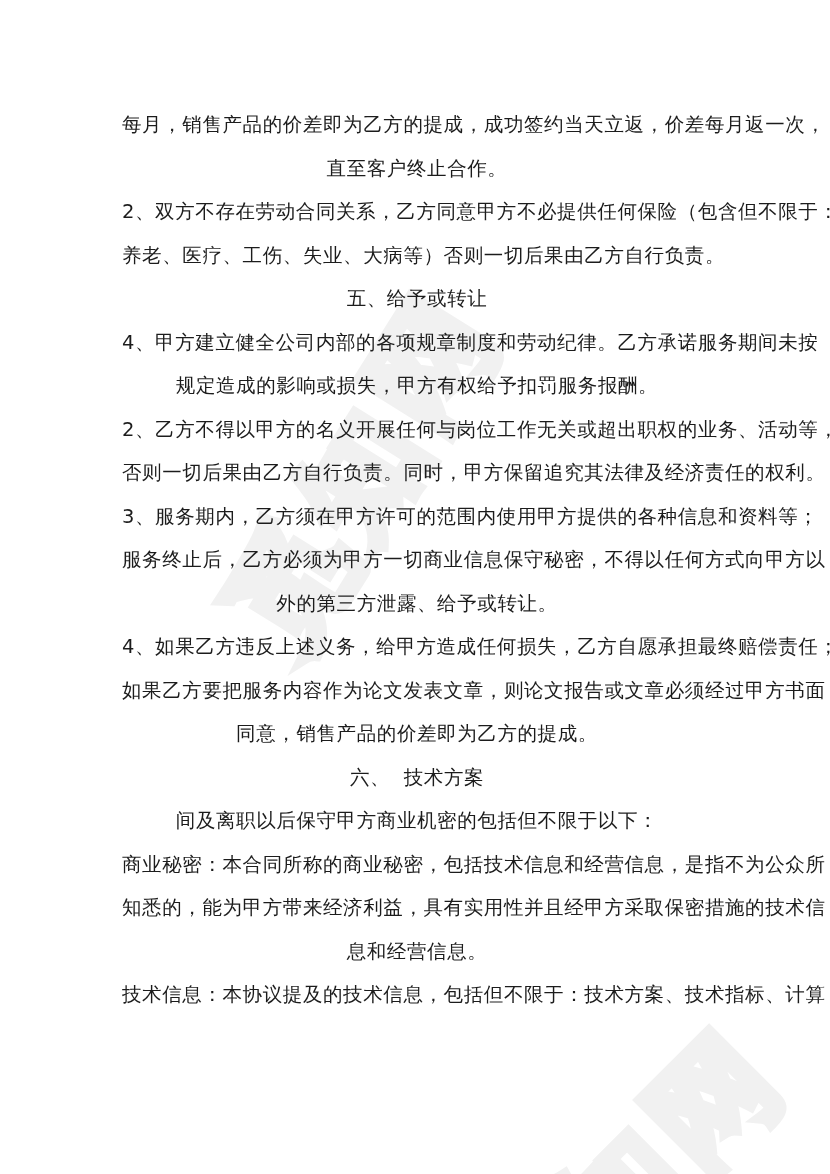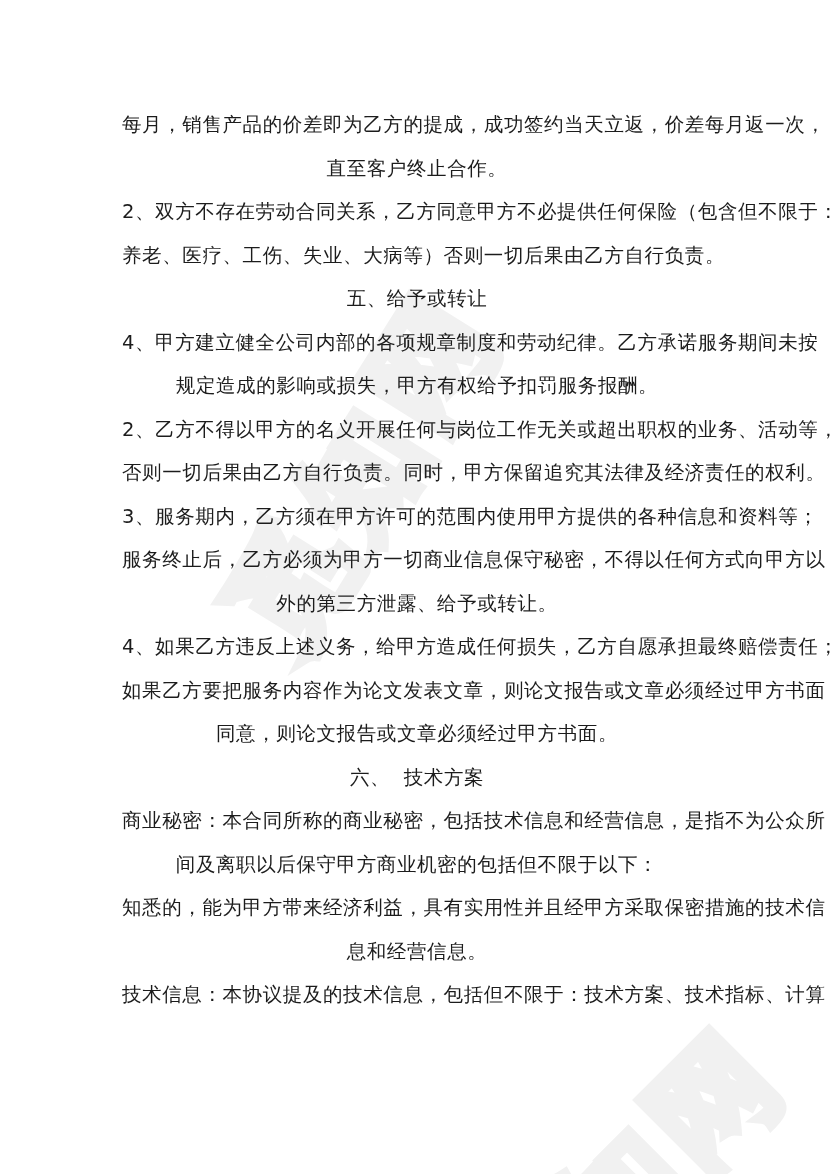--- a/index.html
+++ b/index.html
@@ -77,22 +77,22 @@
     <div class="line">五、给予或转让</div>
     <div class="line">4、甲方建立健全公司内部的各项规章制度和劳动纪律。乙方承诺服务期间未按</div>
     <div class="line">规定造成的影响或损失，甲方有权给予扣罚服务报酬。</div>
     <div class="line">2、乙方不得以甲方的名义开展任何与岗位工作无关或超出职权的业务、活动等，</div>
     <div class="line">否则一切后果由乙方自行负责。同时，甲方保留追究其法律及经济责任的权利。</div>
     <div class="line">3、服务期内，乙方须在甲方许可的范围内使用甲方提供的各种信息和资料等；</div>
     <div class="line">服务终止后，乙方必须为甲方一切商业信息保守秘密，不得以任何方式向甲方以</div>
     <div class="line">外的第三方泄露、给予或转让。</div>
     <div class="line">4、如果乙方违反上述义务，给甲方造成任何损失，乙方自愿承担最终赔偿责任；</div>
     <div class="line">如果乙方要把服务内容作为论文发表文章，则论文报告或文章必须经过甲方书面</div>
-    <div class="line">同意，则论文报告或文章必须经过甲方书面。</div>
+    <div class="line">同意，销售产品的价差即为乙方的提成。</div>
     <div class="line" style="white-space: pre;">六、  技术方案</div>
+    <div class="line">间及离职以后保守甲方商业机密的包括但不限于以下：</div>
     <div class="line">商业秘密：本合同所称的商业秘密，包括技术信息和经营信息，是指不为公众所</div>
-    <div class="line">间及离职以后保守甲方商业机密的包括但不限于以下：</div>
     <div class="line">知悉的，能为甲方带来经济利益，具有实用性并且经甲方采取保密措施的技术信</div>
     <div class="line">息和经营信息。</div>
     <div class="line">技术信息：本协议提及的技术信息，包括但不限于：技术方案、技术指标、计算</div>
   </div>
 
 </div>
 
 </body></html>

